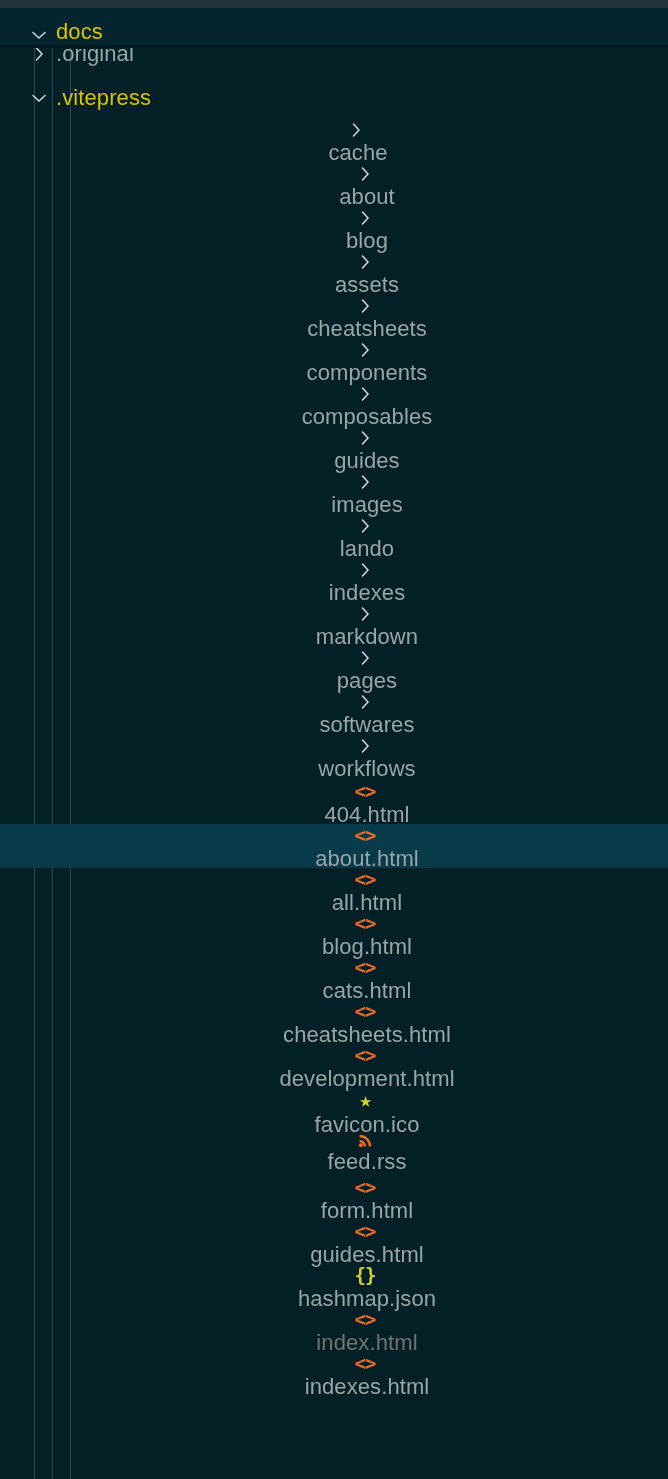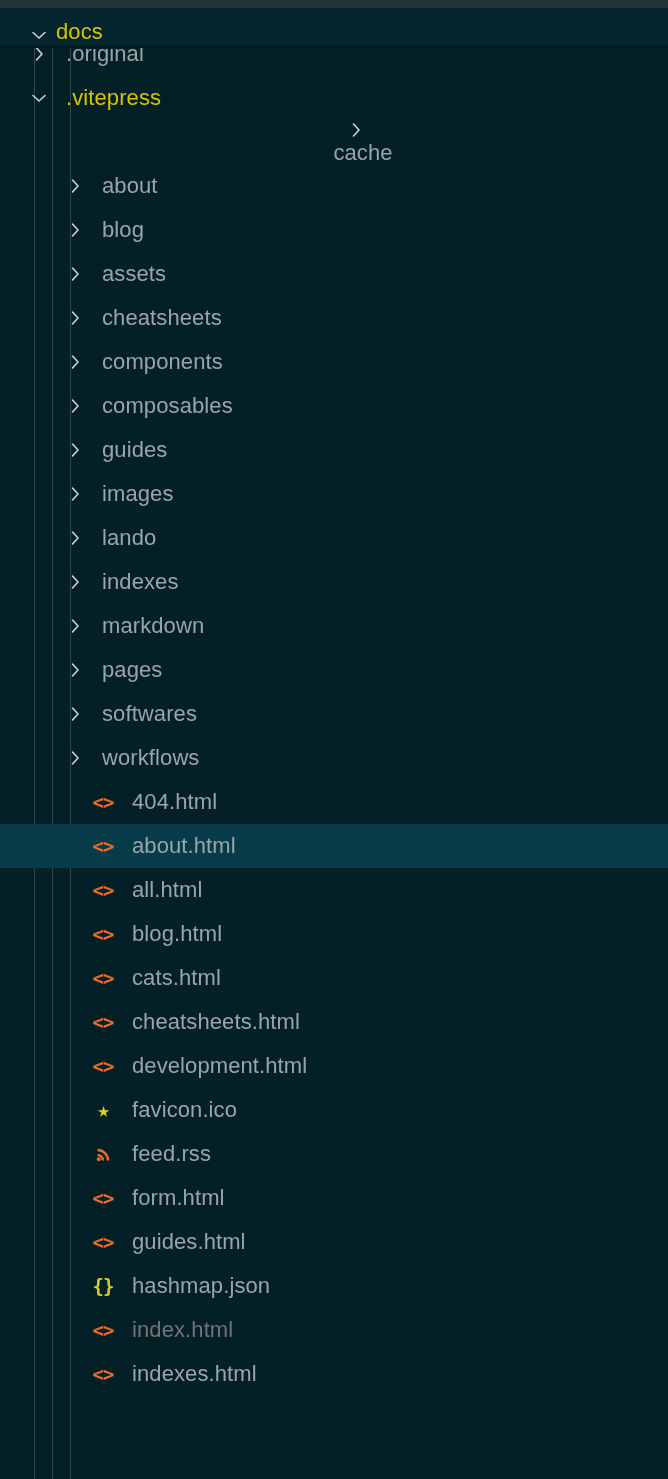--- a/index.html
+++ b/index.html
@@ -122,29 +122,29 @@
   }
   .ficon.code  { color: #ec6a28; }
   .ficon.json  { color: #d7d02a; }
   .ficon.star  { color: #d7d02a; font-size: 21px; }
   .ficon.rss   { color: #ec6a28; }
 
   .name {
     font-size: 22px;
     color: #9aa5a8;
     letter-spacing: .1px;
-    margin-left: 14px;
+    margin-left: 4px;
   }
   .name.folder-open { color: #d9c200; }
   .name.modified    { color: #737373; }
 
   
   .lvl1 { padding-left: 26px; }
   .lvl2 { padding-left: 44px; flex-direction: column; }
-  .lvl3 { padding-left: 62px; }
+  .lvl3 { padding-left: 62px; flex-direction: column; }
 
   
   .row.clipped { height: 44px; }
 </style>
 </head>
 <body>
 
 <div id="explorer">
 
   <div class="guides">

